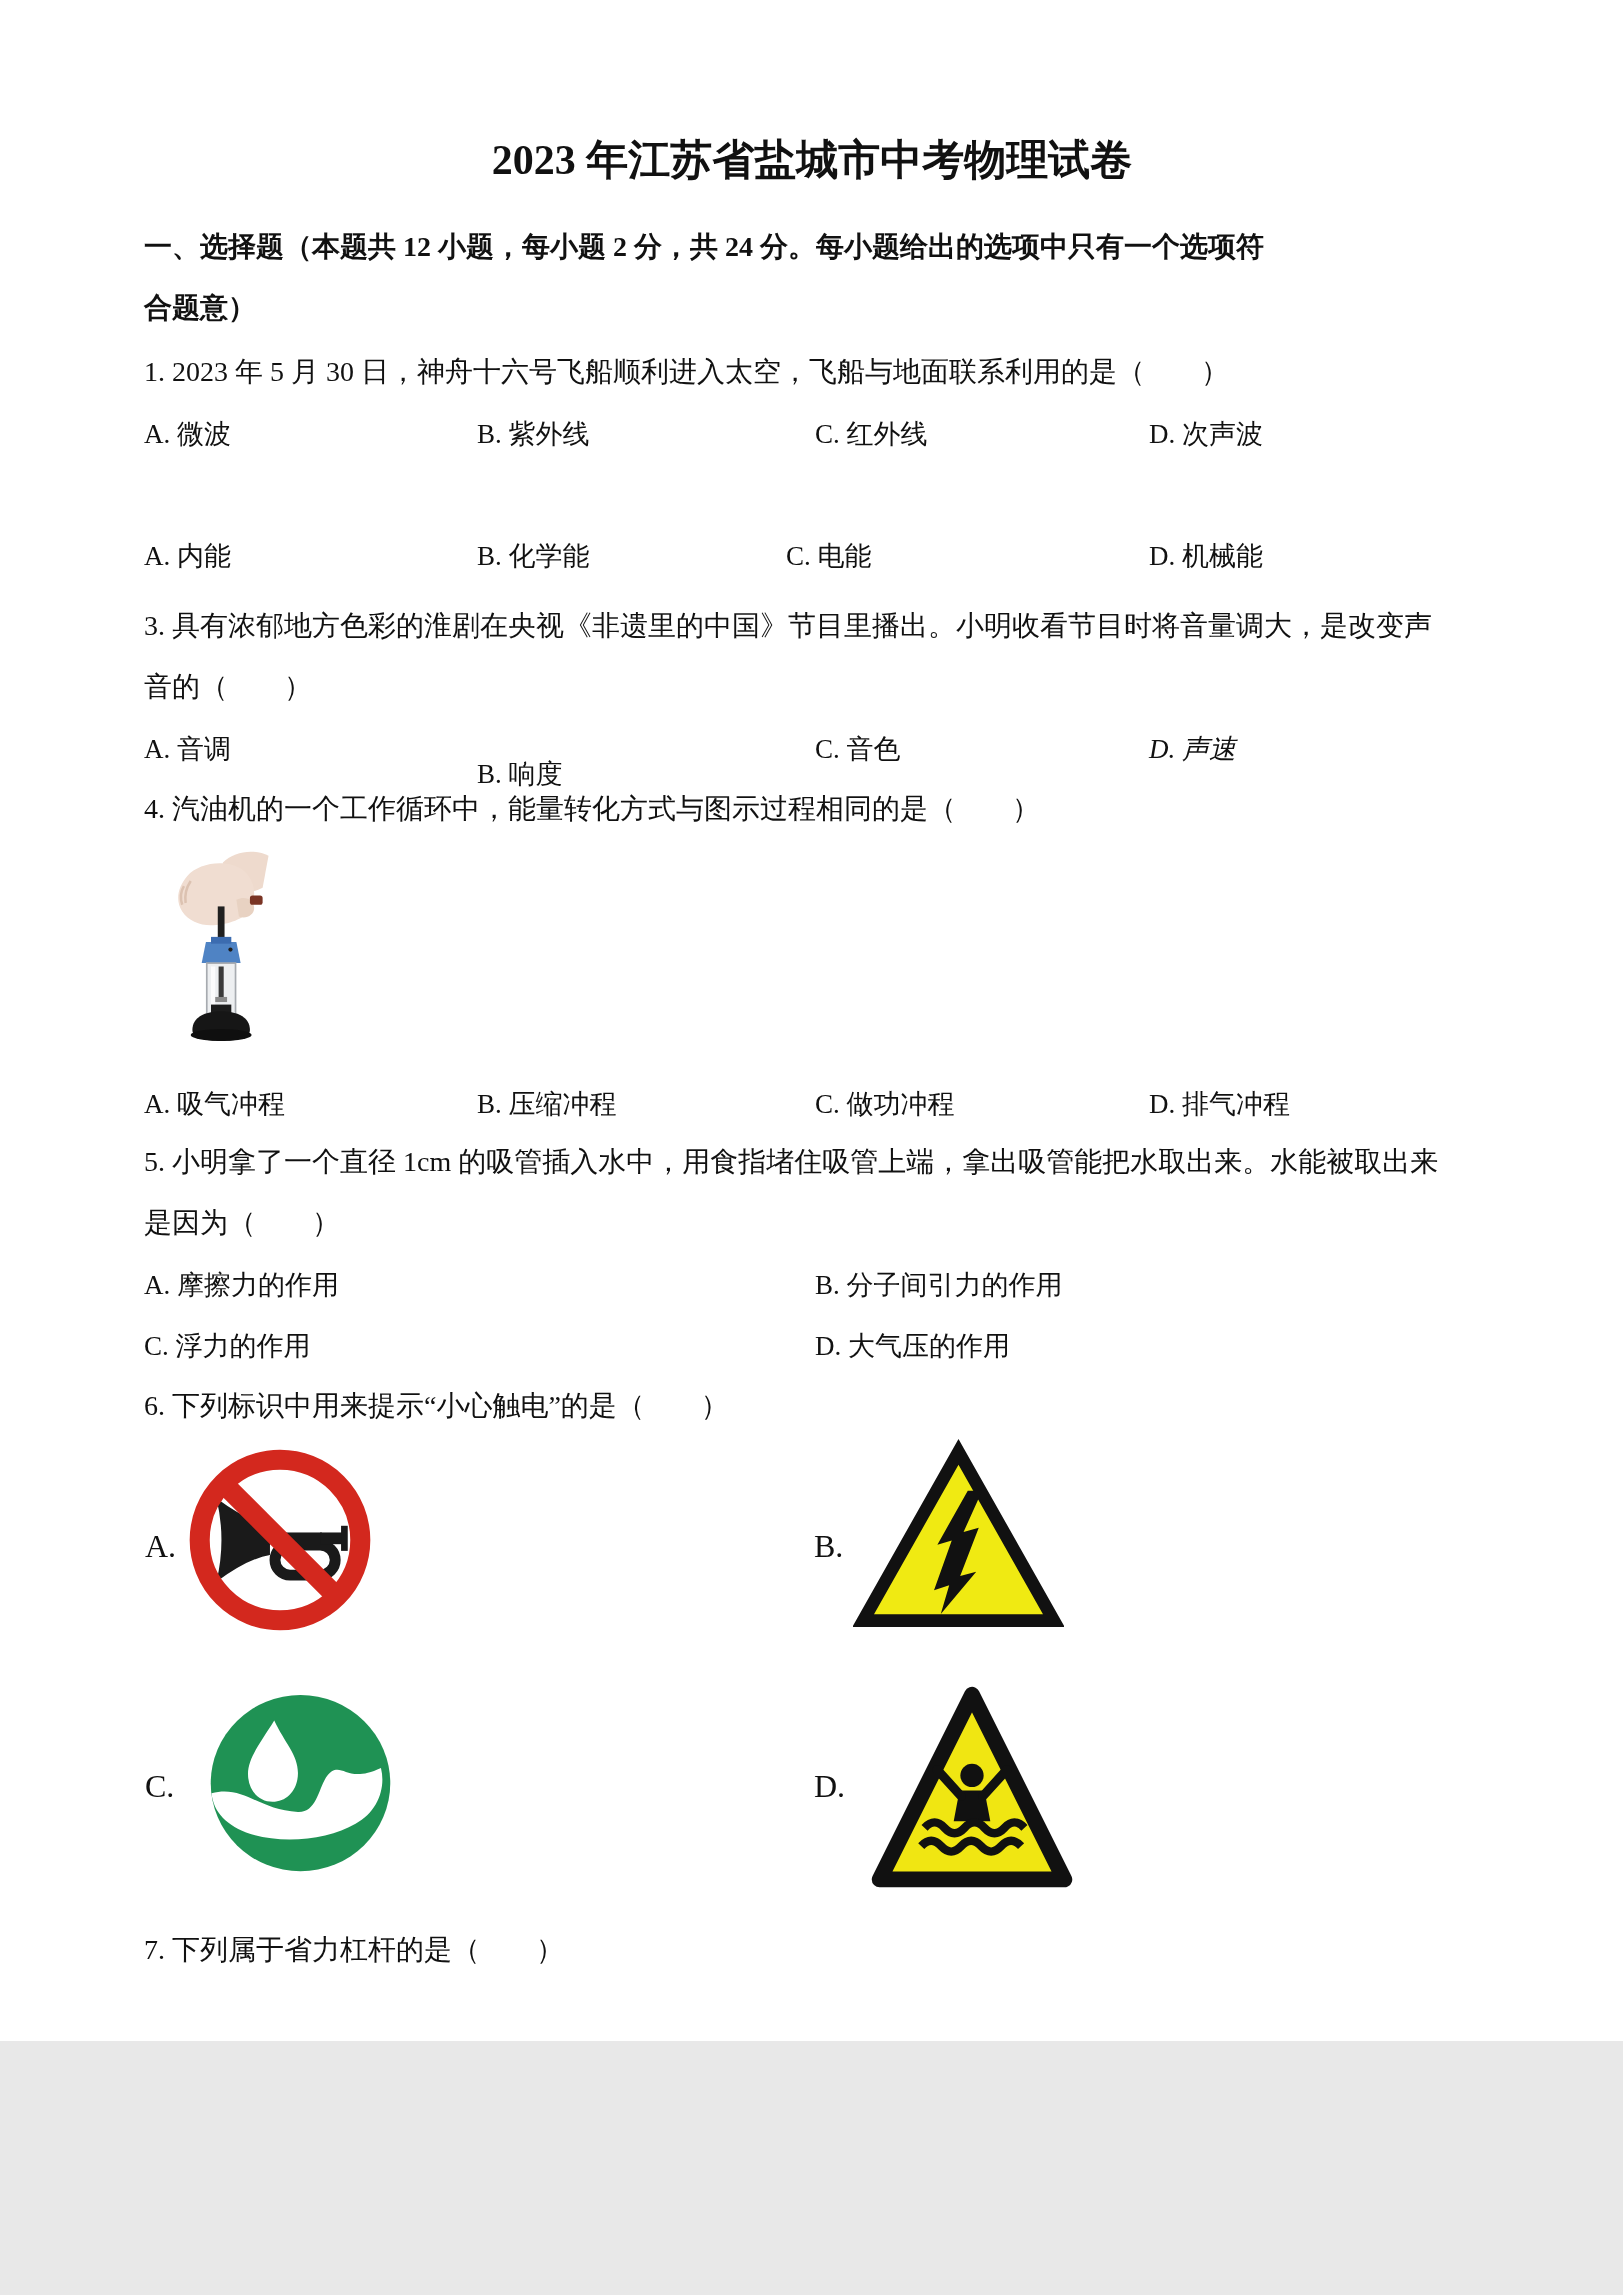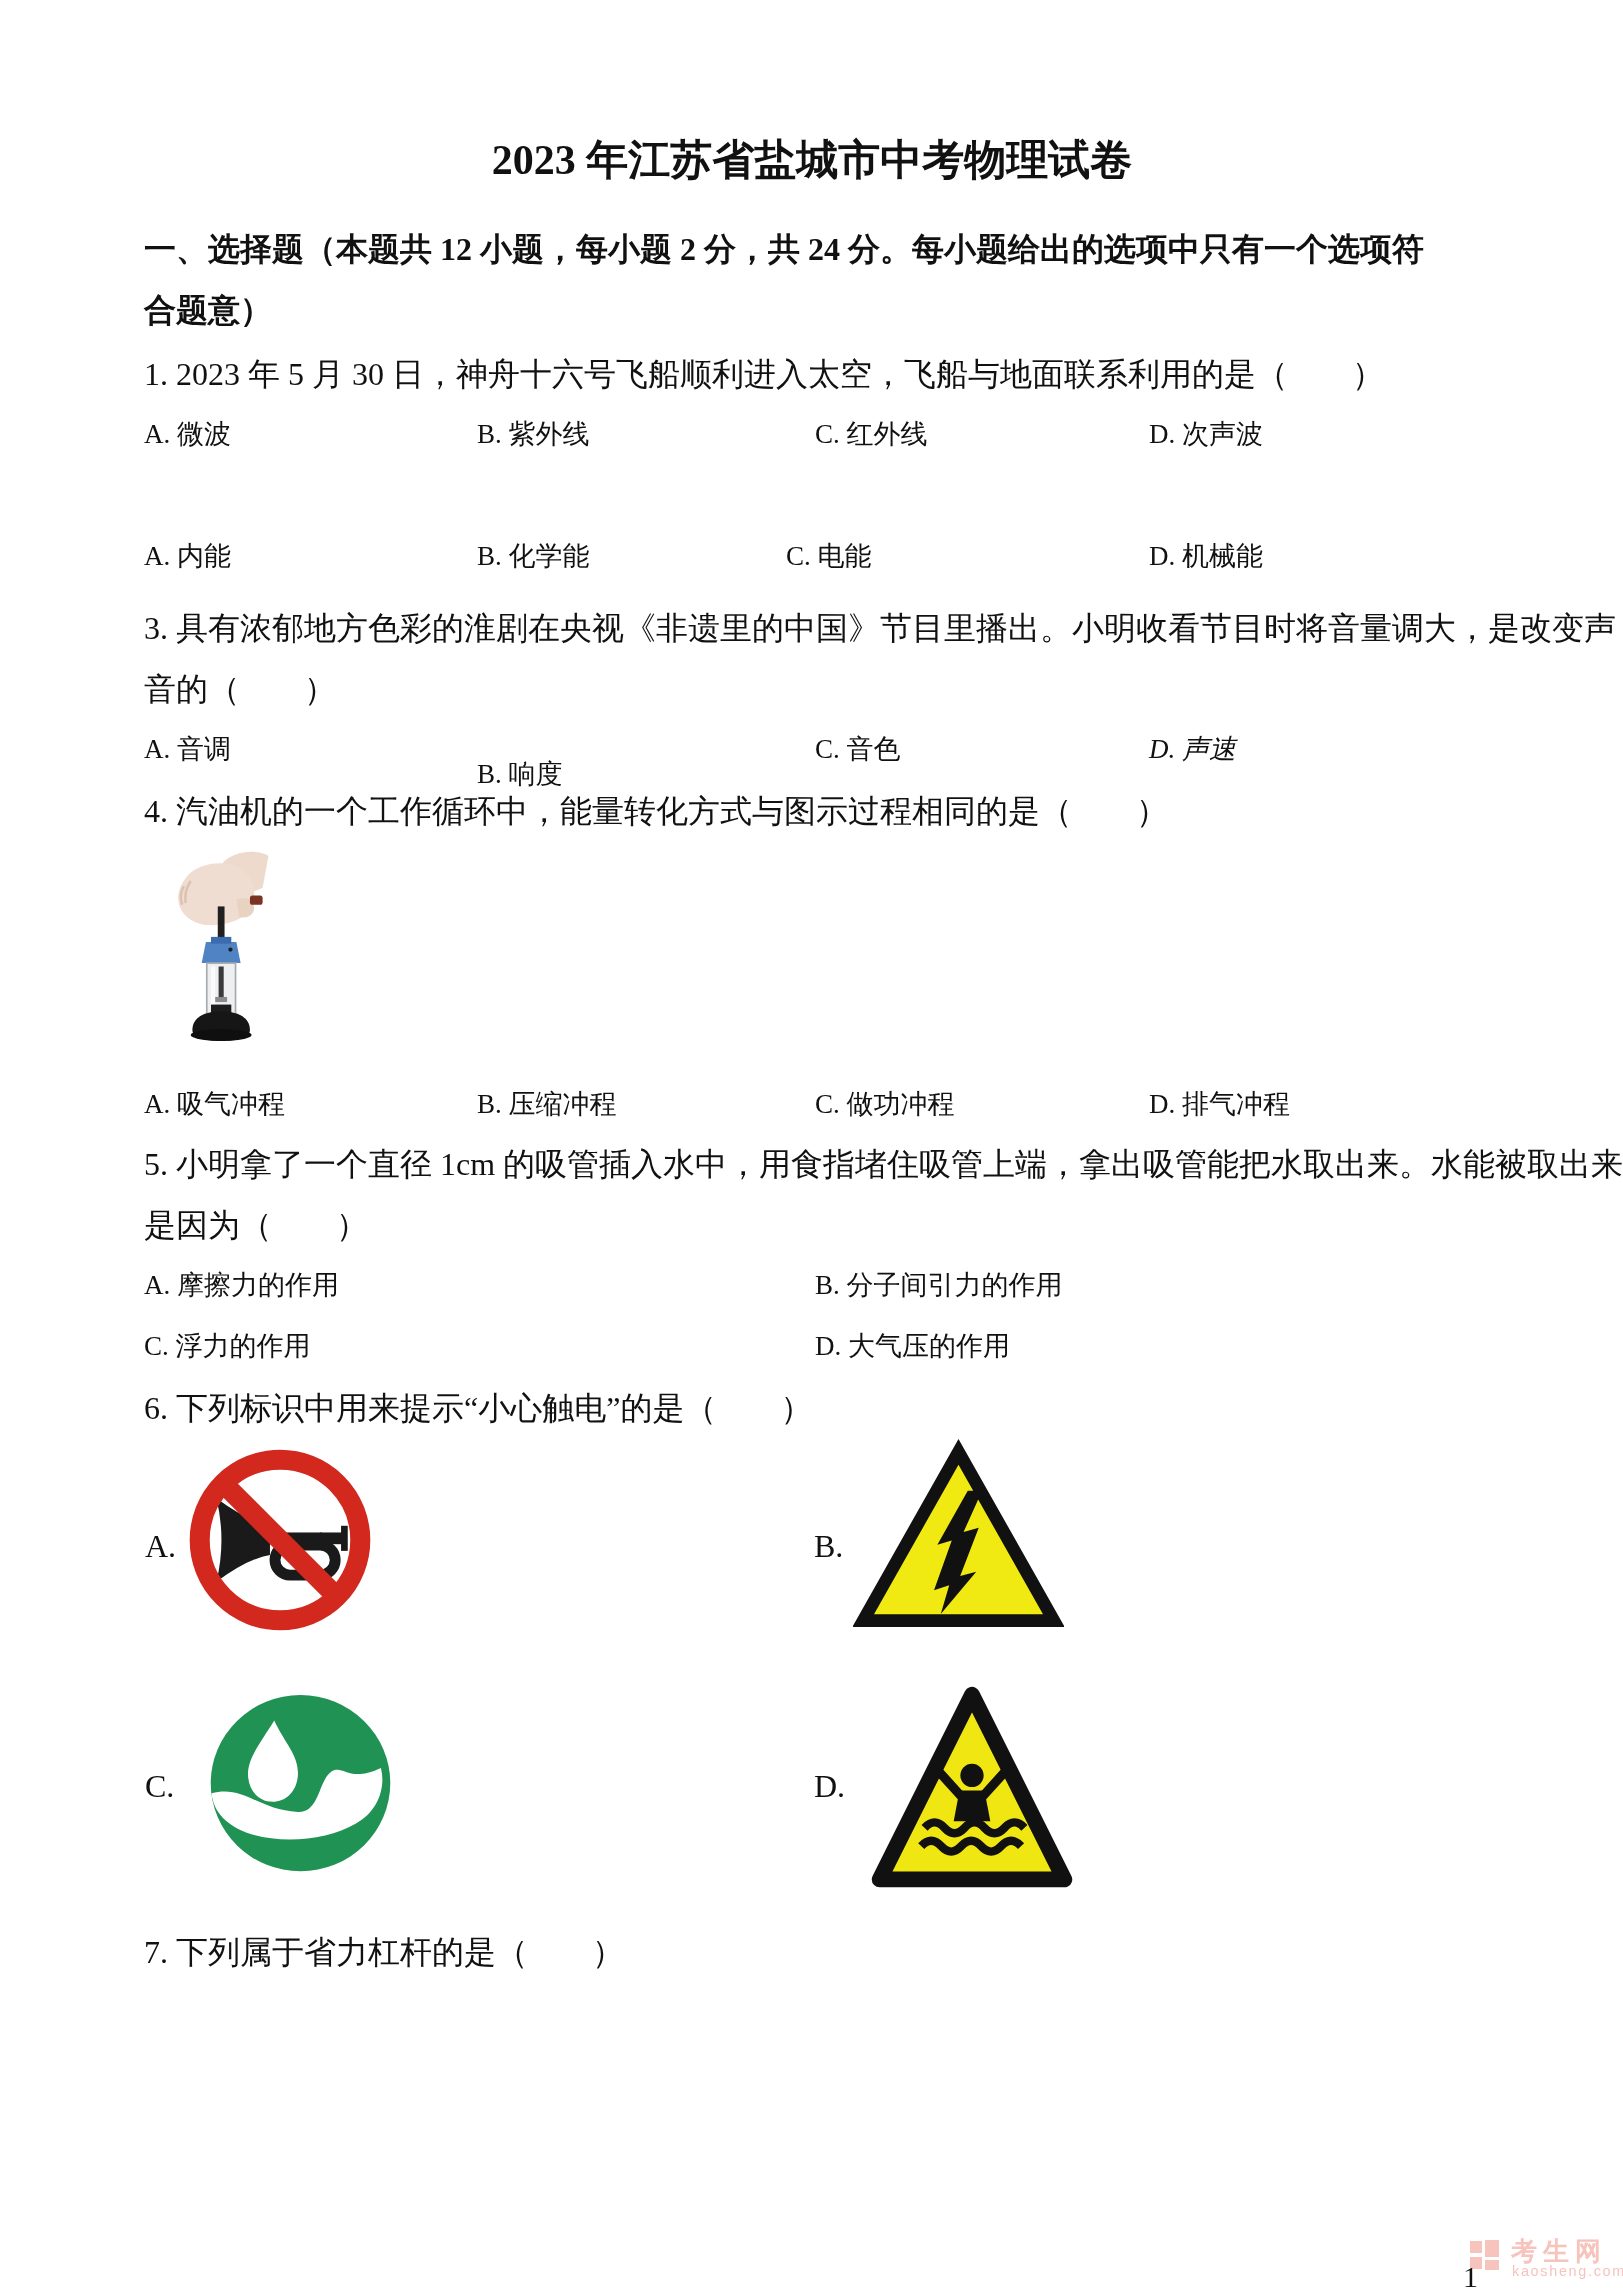--- a/index.html
+++ b/index.html
@@ -1,20 +1,20 @@
 <!DOCTYPE html>
 <html style="font-size:13.5px"><head>
 <meta charset="utf-8">
 <style>
   html,body{margin:0;padding:0;background:#e8e8e8;}
   .page{
-    position:relative;width:1624px;height:2295px;background:#ffffff;overflow:hidden;
+    position:relative;width:1624px;height:2041px;background:#ffffff;overflow:hidden;
     font-family:"Liberation Serif","DejaVu Serif",serif;color:#111111;
   }
-  .tline{position:absolute;font-size:32px;line-height:1.2;white-space:nowrap;}
+  .tline{position:absolute;font-size:28px;line-height:1.2;white-space:nowrap;}
   .bold{font-weight:bold;}
   .title{left:0;top:135px;width:1624px;text-align:center;font-size:42px;font-weight:bold;}
   .opt{position:absolute;font-size:27px;white-space:nowrap;}
   .fig{position:absolute;}
   .sign-label{position:absolute;font-size:32px;}
   .wm-block{position:absolute;}
   .wm-name{position:absolute;left:1511px;top:2234px;font-size:26px;font-weight:bold;
            color:#f6c3bd;letter-spacing:6px;white-space:nowrap;}
   .wm-domain{position:absolute;left:1512px;top:2263px;font-size:14.4px;color:#f6c3bd;
              letter-spacing:1.7px;white-space:nowrap;font-family:"Liberation Sans",sans-serif;}

